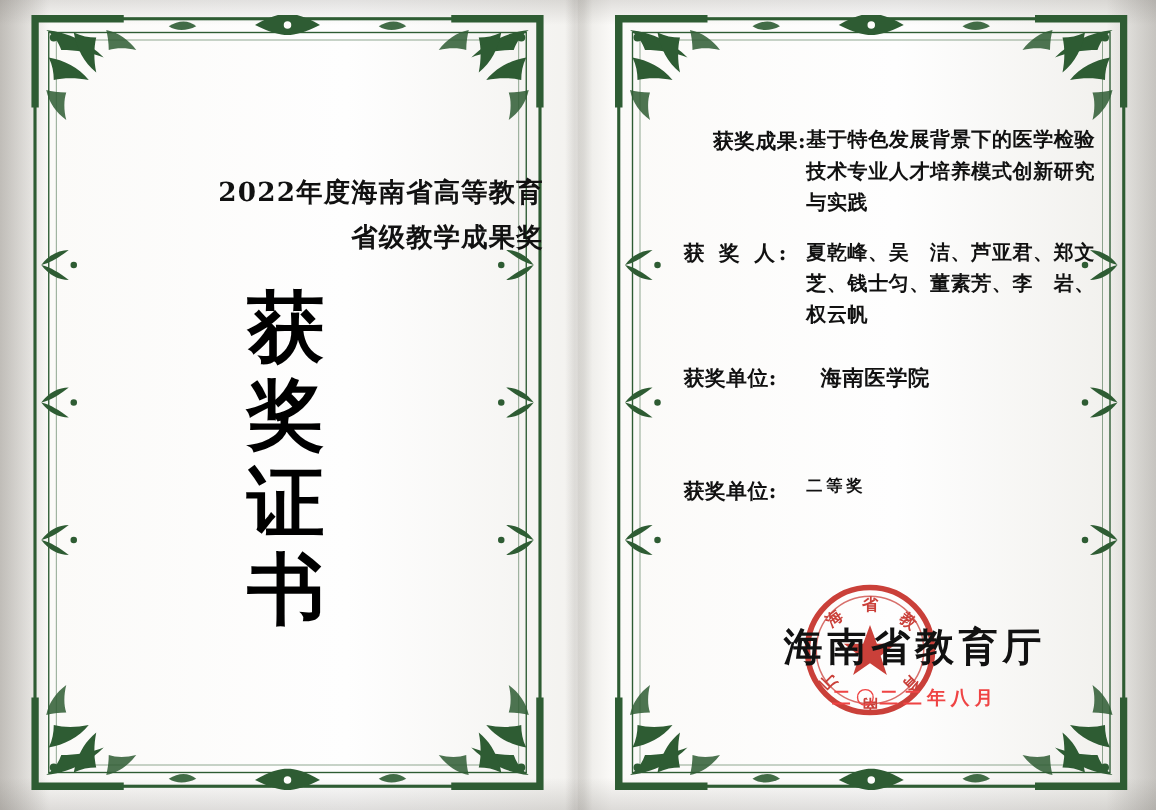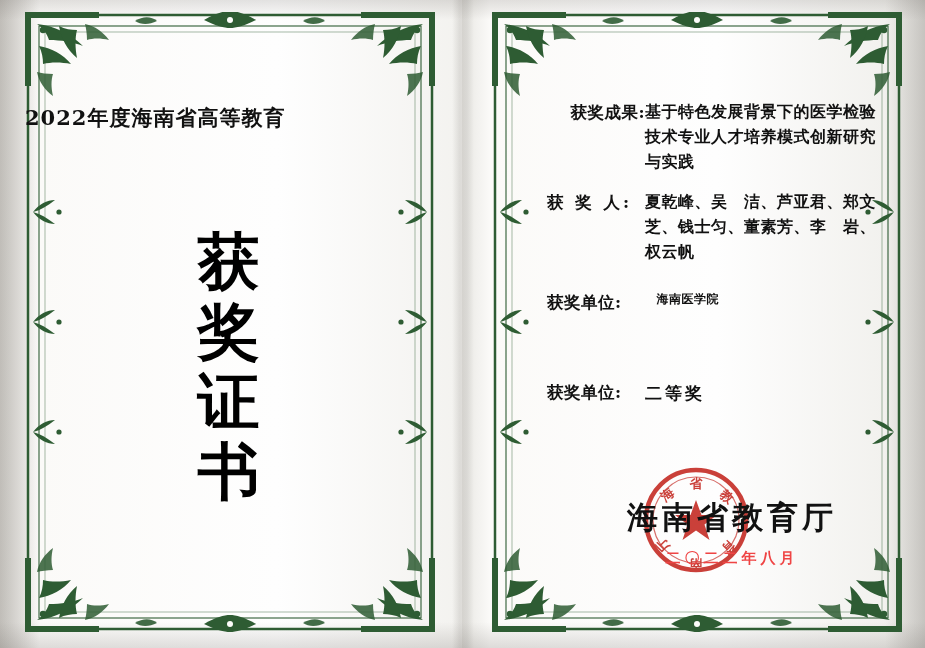--- a/index.html
+++ b/index.html
@@ -67,26 +67,27 @@
 
   
   .left-text {
     position: absolute;
     left: 25px; top: 12px;
     width: 410px; height: 620px;
   }
   .title-line {
     position: absolute;
     width: 100%;
-    text-align: left;
+    text-align: right;
     font-weight: bold;
     font-size: 21px;
     letter-spacing: 1px;
     color: #111;
     font-family: "DejaVu Serif", "Liberation Serif", serif;
+    margin-top: 36px;
   }
   .title-line-1 { top: 92px; }
   .title-line-2 { top: 128px; }
 
   .big-chars {
     position: absolute;
     top: 215px;
     width: 100%;
     text-align: center;
   }
@@ -129,25 +130,25 @@
   .field-achievement { left: 55px; top: 88px; width: 340px; }
   .field-achievement .label { width: 98px; text-align: right; }
   .field-achievement .value { width: 232px; }
 
   .field-winners { left: 55px; top: 178px; width: 340px; }
   .field-winners .label { width: 98px; letter-spacing: 3px; }
   .field-winners .value { width: 232px; }
 
   .field-unit { left: 55px; top: 278px; width: 340px; }
   .field-unit .label { width: 98px; }
-  .field-unit .value { width: 232px; font-size: 12px; margin-left: 12px; }
+  .field-unit .value { width: 232px; font-size: 17px; margin-left: 12px; }
 
   .field-grade { left: 55px; top: 368px; width: 340px; }
   .field-grade .label { width: 98px; }
-  .field-grade .value { width: 232px; font-size: 17px; letter-spacing: 3px; }
+  .field-grade .value { width: 232px; font-size: 13px; letter-spacing: 3px; }
 
   
   .signature {
     position: absolute;
     left: 100px;
     top: 485px;
     width: 280px;
     text-align: center;
   }
   .sig-org {
@@ -250,20 +251,21 @@
     <g fill="#2e5c33" opacity="0.9">
       <path d="M110,9 c8,-5 16,-5 22,0 c-8,4 -16,4 -22,0 Z"></path>
       <path d="M278,9 c8,-5 16,-5 22,0 c-8,4 -16,4 -22,0 Z"></path>
       <path d="M110,611 c8,-5 16,-5 22,0 c-8,4 -16,4 -22,0 Z"></path>
       <path d="M278,611 c8,-5 16,-5 22,0 c-8,4 -16,4 -22,0 Z"></path>
     </g>
   </svg>
 
   <div class="left-text">
     <div class="title-line title-line-1">2022年度海南省高等教育</div>
+    <div class="title-line title-line-2">省级教学成果奖</div>
     <div class="big-chars">
       <div>获</div>
       <div>奖</div>
       <div>证</div>
       <div>书</div>
     </div>
   </div>
 
   <svg class="frame frame-right" viewBox="0 0 410 620">
     <rect x="3" y="3" width="404" height="614" fill="none" stroke="#2e5c33" stroke-width="2.5"></rect>

